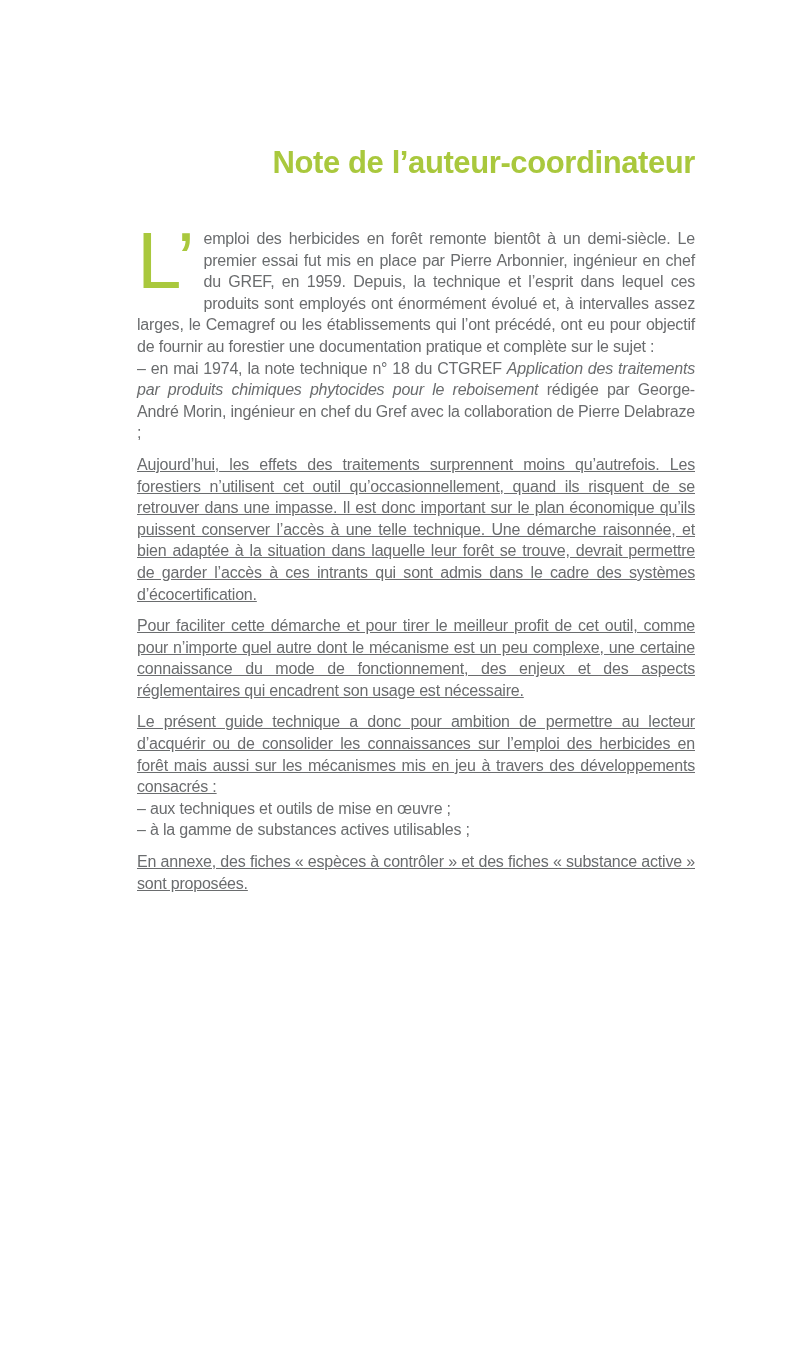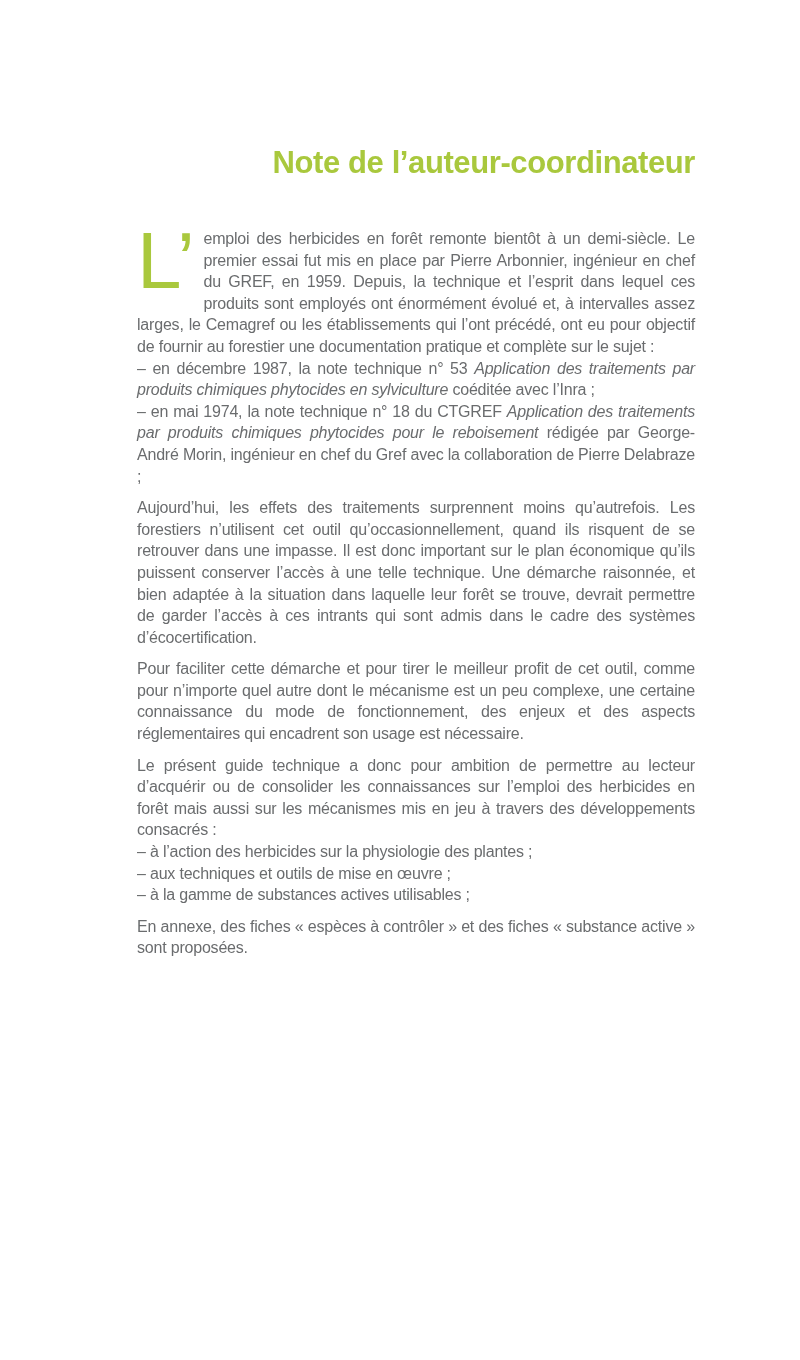--- a/index.html
+++ b/index.html
@@ -38,20 +38,21 @@
     line-height: 21.6px;
     letter-spacing: -0.2px;
     text-align: justify;
     text-justify: inter-word;
   }
   .body-text p {
     margin: 0;
   }
   .body-text p.spaced {
     margin-top: 10px;
+    text-decoration: underline;
   }
   .dropcap {
     float: left;
     color: #a9c83d;
     font-size: 80px;
     line-height: 62px;
     height: 64px;
     padding: 2px 9px 0 0;
     font-weight: 400;
   }
@@ -64,32 +65,30 @@
 
 <div class="page">
   <div class="content">
 
     <h1 class="page-title">Note de l’auteur-coordinateur</h1>
 
     <div class="body-text">
 
       <p><span class="dropcap">L’</span><span>emploi des herbicides en forêt remonte bientôt à un demi-siècle. Le premier essai fut mis en place par Pierre Arbonnier, ingénieur en chef du GREF, en 1959. Depuis, la technique et l’esprit dans lequel ces produits sont employés ont énormément évolué et, à intervalles assez larges, le Cemagref ou les établissements qui l’ont précédé, ont eu pour objectif de fournir au forestier une documentation pratique et complète sur le sujet :</span></p>
 
-      <p><span>– en décembre 1987, la note technique n° 53 </span><em>Application des traitements par produits chimiques phytocides en sylviculture</em><span> coéditée avec l’Inra ;</span></p>
 
       <p><span>– en mai 1974, la note technique n° 18 du CTGREF </span><em>Application des traitements par produits chimiques phytocides pour le reboisement</em><span> rédigée par George-André Morin, ingénieur en chef du Gref avec la collaboration de Pierre Delabraze ;</span></p>
 
 
       <p class="spaced">Aujourd’hui, les effets des traitements surprennent moins qu’autrefois. Les forestiers n’utilisent cet outil qu’occasionnellement, quand ils risquent de se retrouver dans une impasse. Il est donc important sur le plan économique qu’ils puissent conserver l’accès à une telle technique. Une démarche raisonnée, et bien adaptée à la situation dans laquelle leur forêt se trouve, devrait permettre de garder l’accès à ces intrants qui sont admis dans le cadre des systèmes d’écocertification.</p>
 
       <p class="spaced">Pour faciliter cette démarche et pour tirer le meilleur profit de cet outil, comme pour n’importe quel autre dont le mécanisme est un peu complexe, une certaine connaissance du mode de fonctionnement, des enjeux et des aspects réglementaires qui encadrent son usage est nécessaire.</p>
 
       <p class="spaced">Le présent guide technique a donc pour ambition de permettre au lecteur d’acquérir ou de consolider les connaissances sur l’emploi des herbicides en forêt mais aussi sur les mécanismes mis en jeu à travers des développements consacrés :</p>
 
-      <p>– à l’action des herbicides sur la physiologie des plantes ;</p>
       <p>– aux techniques et outils de mise en œuvre ;</p>
       <p>– à la gamme de substances actives utilisables ;</p>
 
       <p class="spaced">En annexe, des fiches « espèces à contrôler » et des fiches « substance active » sont proposées.</p>
 
     </div>
   </div>
 </div>
 
 </body></html>

